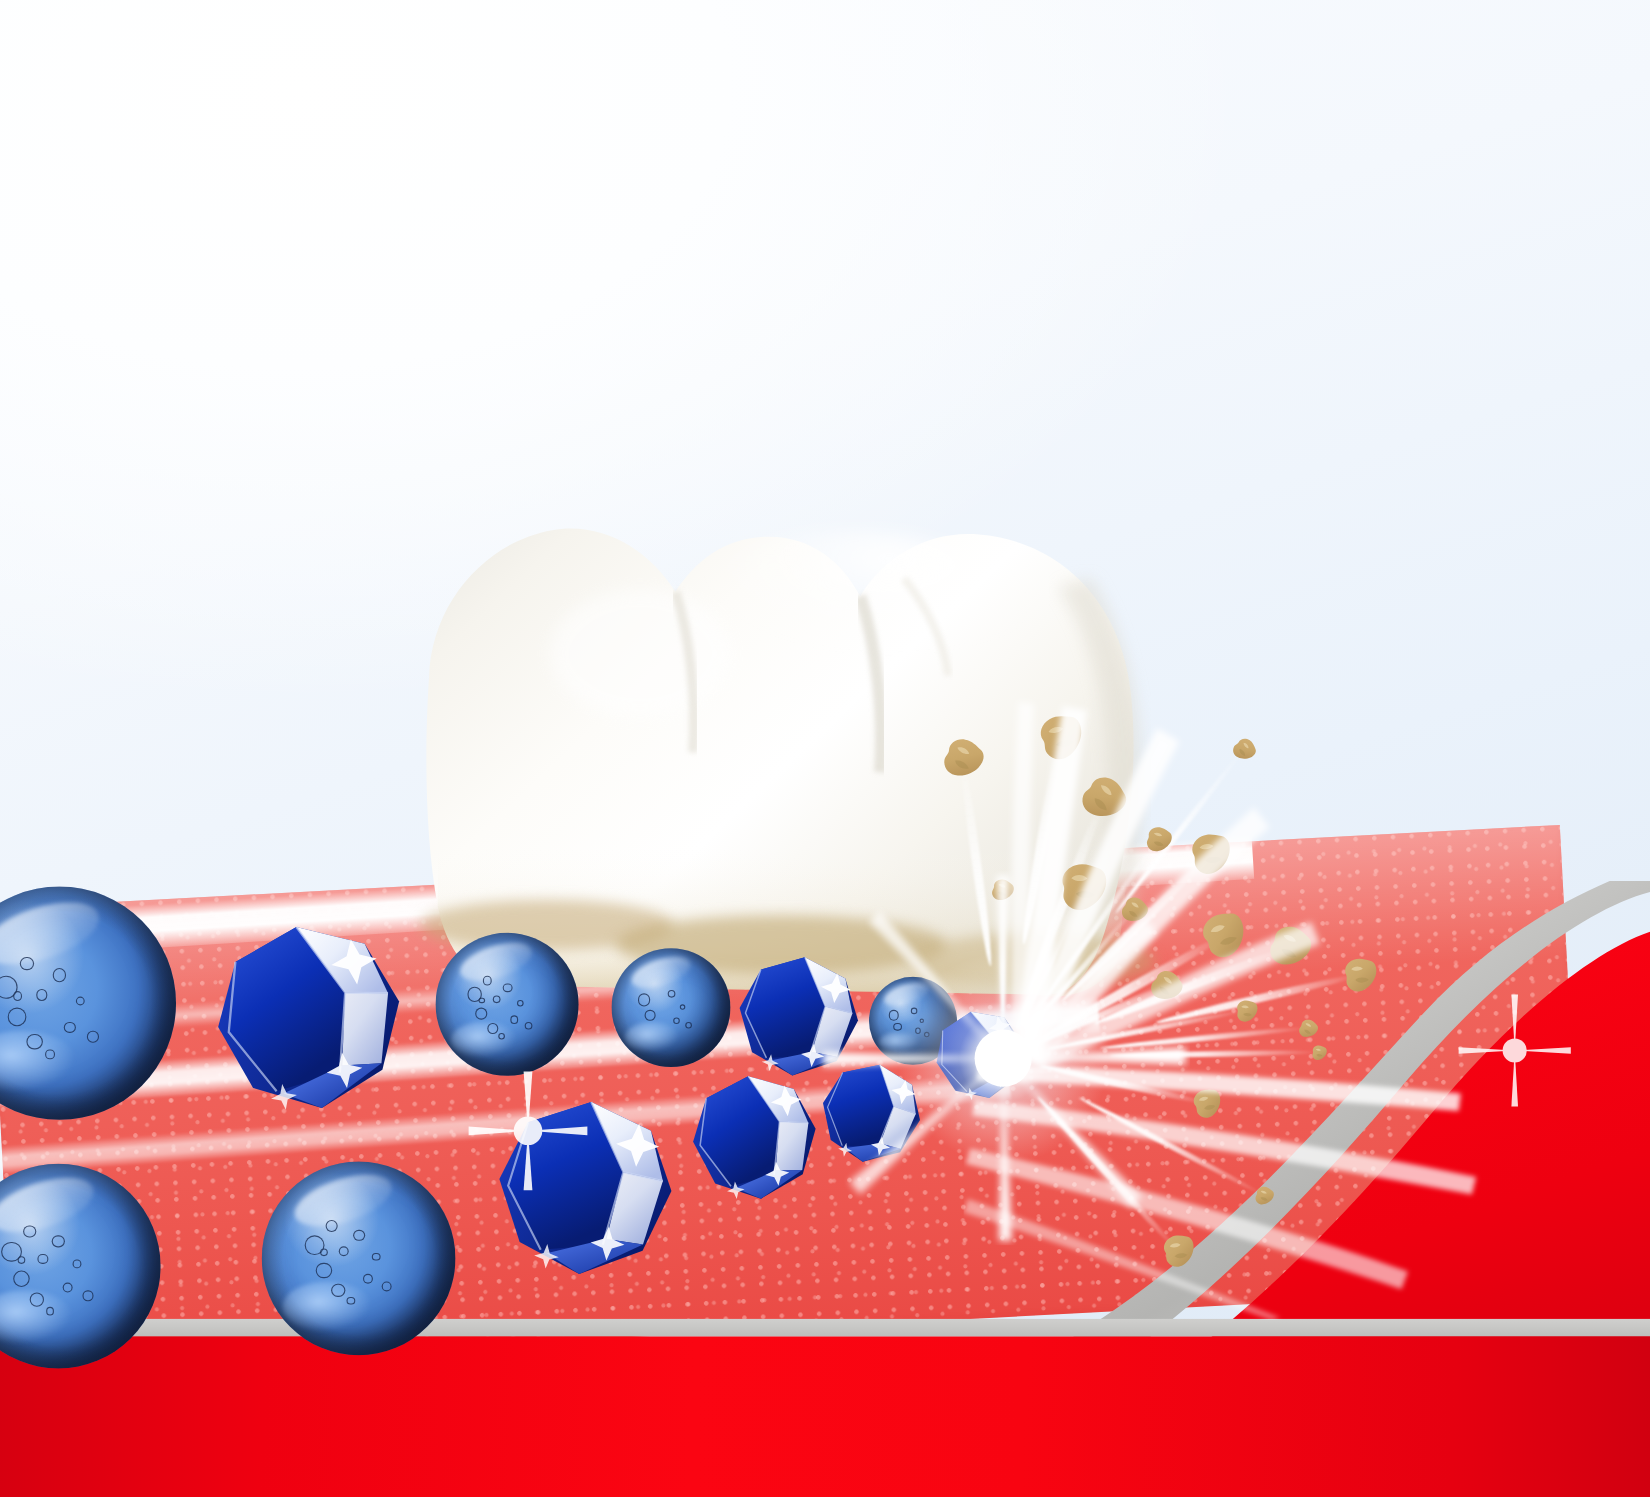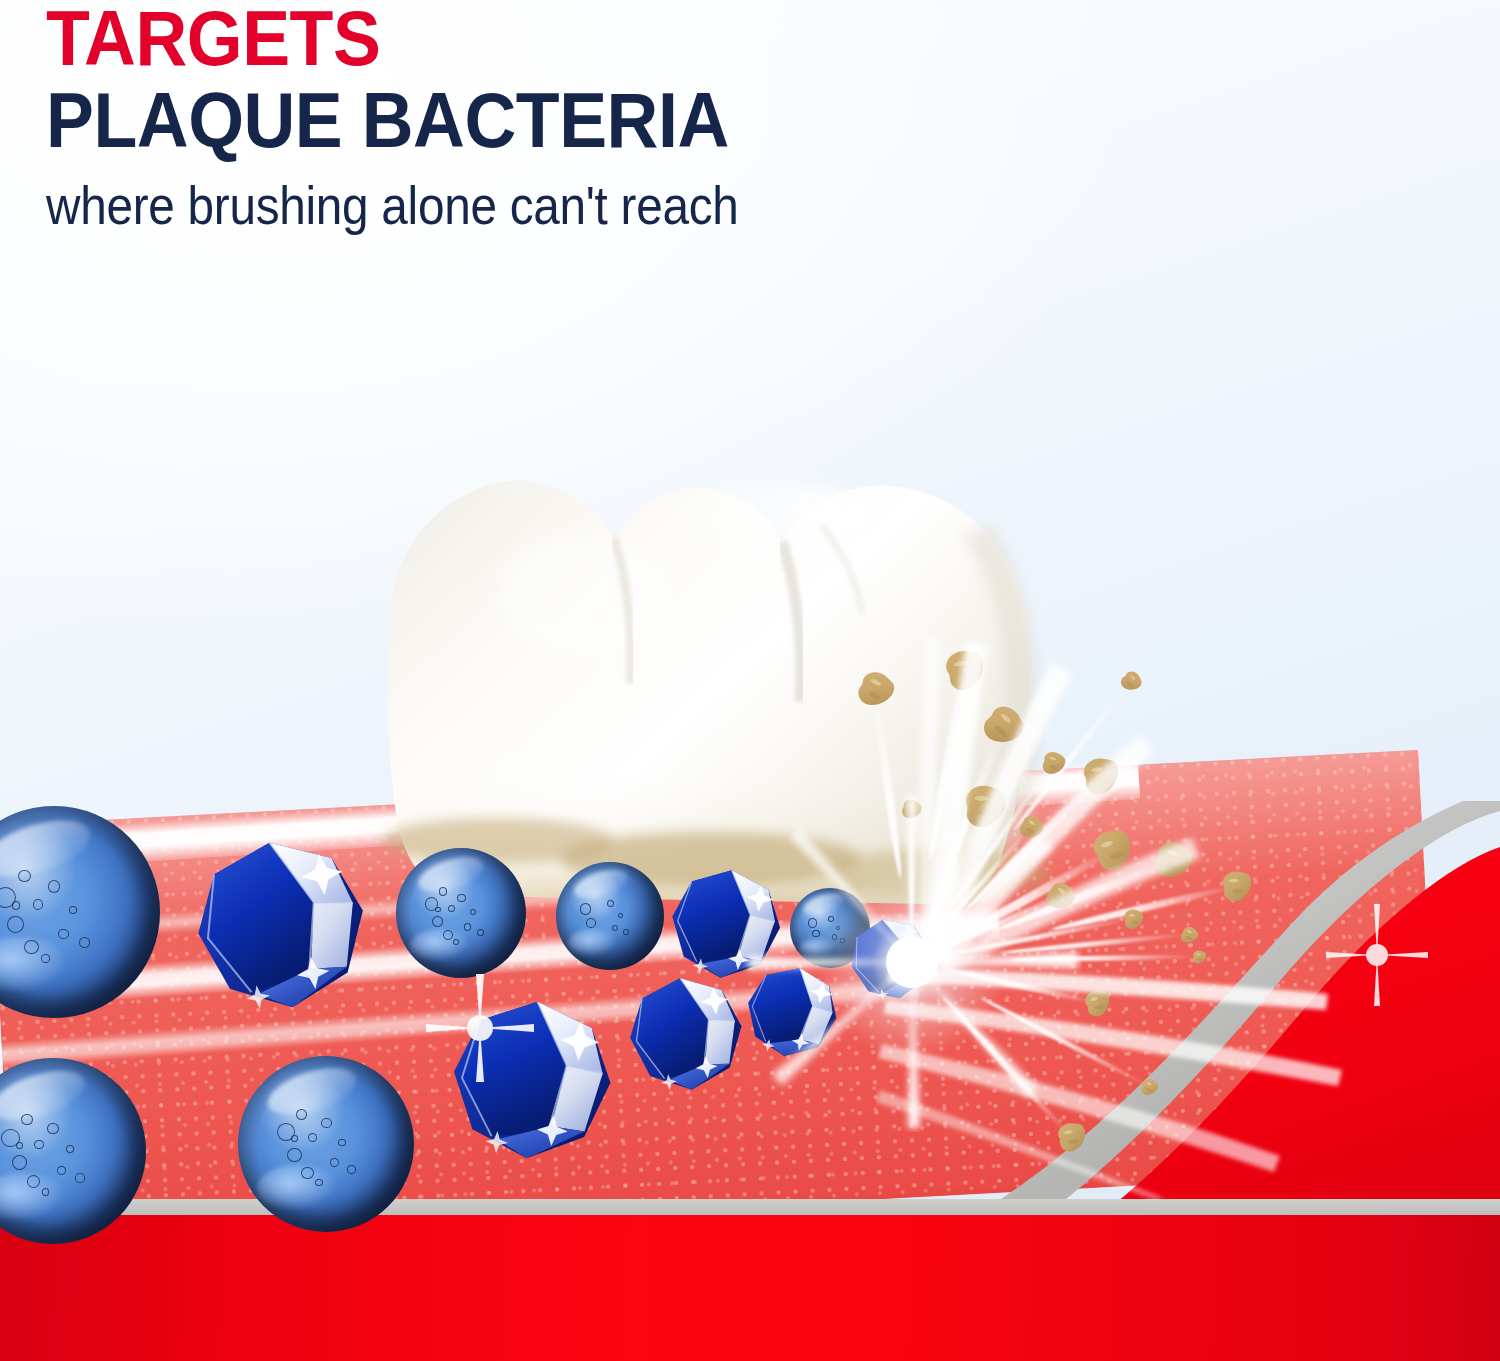--- a/index.html
+++ b/index.html
@@ -862,19 +862,14 @@
                C 180 532, 92 560, 0 572 L 0 560 C 70 546, 150 516, 226 470
                C 352 392, 452 284, 540 180 C 620 86, 700 26, 760 10 Z" fill="#ffffff" opacity="0"></path>
       <path d="M 760 46 C 708 64, 638 120, 564 208 C 480 308, 384 410, 264 484
                C 182 534, 94 560, 0 574 L 0 560 L 760 560 Z" fill="url(#swRed)"></path>
     </svg>
 
     <div class="grey-rule"></div>
     <div class="red-bar"></div>
   </div>
 
-  <div class="headline-block">
-    <div class="hl-targets" style="color: rgb(227, 0, 43);">TARGETS</div>
-    <div class="hl-plaque" style="color: rgb(21, 38, 74);">PLAQUE BACTERIA</div>
-    <div class="hl-sub" style="color: rgb(21, 38, 74);">where brushing alone can't reach</div>
-  </div>
 
 </div>
 
 </body></html>

